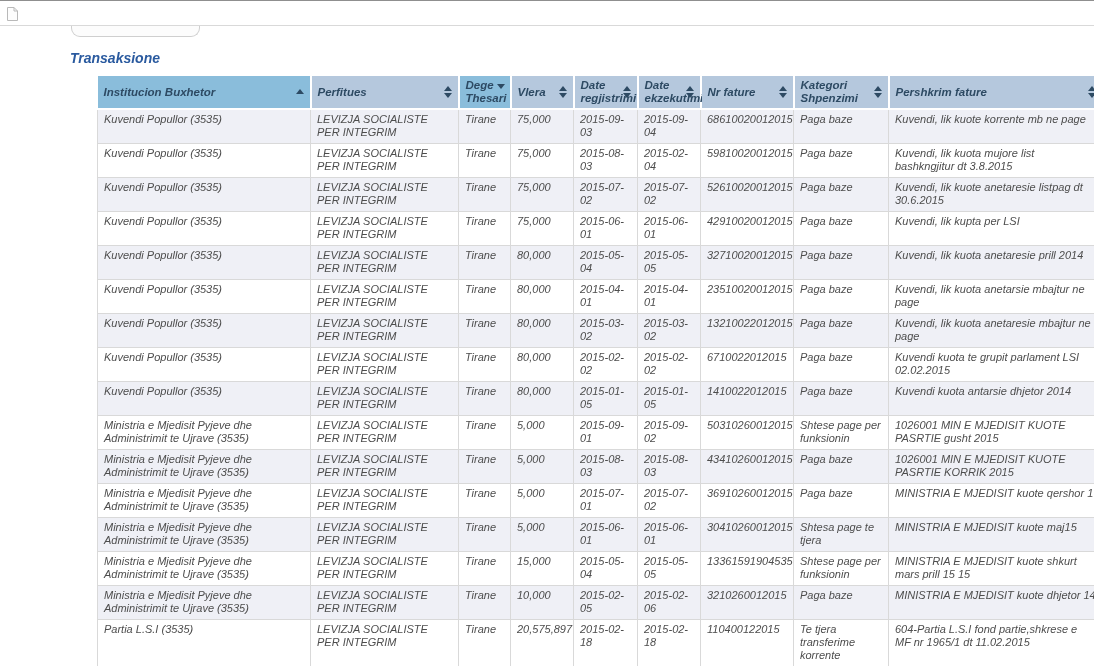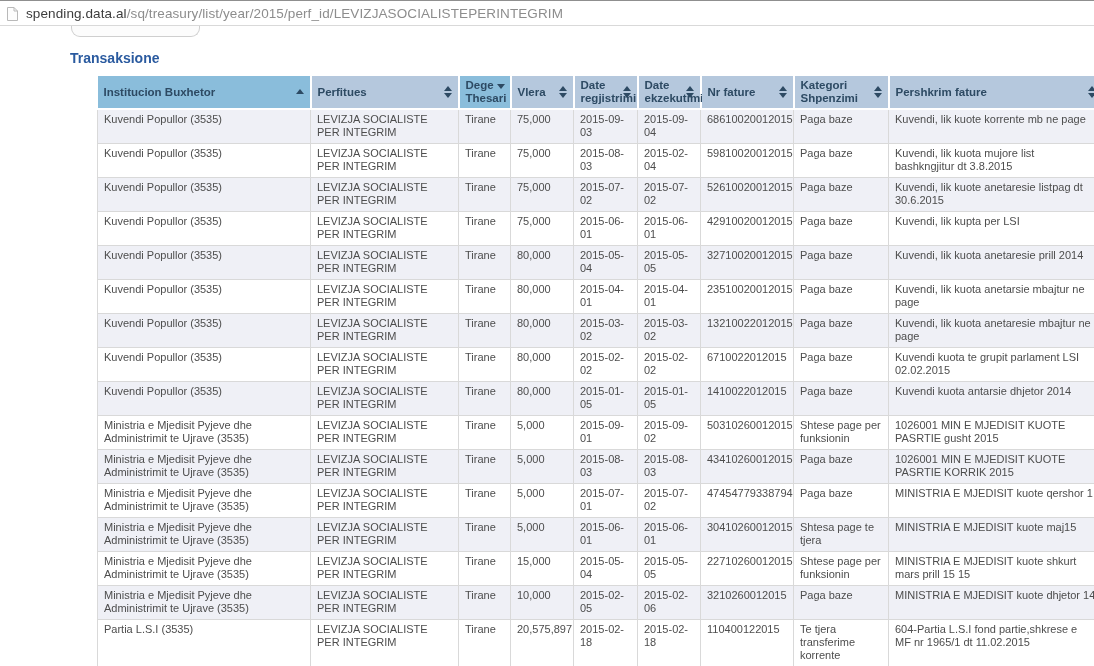--- a/index.html
+++ b/index.html
@@ -18,21 +18,21 @@
     background: #ffffff;
     display: flex; align-items: center;
     padding-left: 6px;
     white-space: nowrap;
   }
   .page-icon { display: inline-flex; margin-top: 1px; }
   .url { font-size: 13.5px; color: #3c3c3c; margin-left: 7px; letter-spacing: 0.1px; }
   .url .path { color: #8d8d8d; }
 
   
-  .content { position: relative; width: 1003px; height: 639px; }
+  .content { position: relative; width: 1003px; height: 639px; font-style: italic; }
 
   .tab-remnant {
     position: absolute; left: 71px; top: 0px;
     width: 129px; height: 11px;
     border: 1px solid #cfcfcf; border-top: none;
     border-radius: 0 0 9px 9px;
     background: #fcfcfc;
   }
 
   .page-title {
@@ -87,21 +87,20 @@
 </head>
 <body>
 
 <div class="browser-bar">
   <span class="page-icon">
     <svg width="13" height="16" viewBox="0 0 13 16">
       <path d="M1.5 1.5 h6.5 l3.5 3.5 v9.5 h-10 z" fill="#fdfdfd" stroke="#b9b9b9" stroke-width="1"></path>
       <path d="M8 1.5 v3.5 h3.5" fill="none" stroke="#b9b9b9" stroke-width="1"></path>
     </svg>
   </span>
-  <span class="url"><span>spending.data.al</span><span class="path">/sq/treasury/list/year/2015/perf_id/LEVIZJASOCIALISTEPERINTEGRIM</span></span>
 </div>
 
 <div class="content">
   <div class="tab-remnant"></div>
   <h2 class="page-title">Transaksione</h2>
 
   <div class="tbl-wrap">
     <table>
       <colgroup id="colgroup">
           <col style="width: 213px;">
@@ -249,21 +248,21 @@
             <td>Paga baze</td>
             <td>1026001 MIN E MJEDISIT KUOTE PASRTIE KORRIK 2015</td>
           </tr>
           <tr>
             <td>Ministria e Mjedisit Pyjeve dhe Administrimit te Ujrave (3535)</td>
             <td>LEVIZJA SOCIALISTE PER INTEGRIM</td>
             <td>Tirane</td>
             <td>5,000</td>
             <td>2015-07-01</td>
             <td>2015-07-02</td>
-            <td>47454779338794</td>
+            <td>36910260012015</td>
             <td>Paga baze</td>
             <td>MINISTRIA E MJEDISIT kuote qershor 1</td>
           </tr>
           <tr class="alt">
             <td>Ministria e Mjedisit Pyjeve dhe Administrimit te Ujrave (3535)</td>
             <td>LEVIZJA SOCIALISTE PER INTEGRIM</td>
             <td>Tirane</td>
             <td>5,000</td>
             <td>2015-06-01</td>
             <td>2015-06-01</td>
@@ -271,21 +270,21 @@
             <td>Shtesa page te tjera</td>
             <td>MINISTRIA E MJEDISIT kuote maj15</td>
           </tr>
           <tr>
             <td>Ministria e Mjedisit Pyjeve dhe Administrimit te Ujrave (3535)</td>
             <td>LEVIZJA SOCIALISTE PER INTEGRIM</td>
             <td>Tirane</td>
             <td>15,000</td>
             <td>2015-05-04</td>
             <td>2015-05-05</td>
-            <td>22710260012015</td>
+            <td>13361591904535</td>
             <td>Shtese page per funksionin</td>
             <td>MINISTRIA E MJEDISIT kuote shkurt mars prill 15 15</td>
           </tr>
           <tr class="alt">
             <td>Ministria e Mjedisit Pyjeve dhe Administrimit te Ujrave (3535)</td>
             <td>LEVIZJA SOCIALISTE PER INTEGRIM</td>
             <td>Tirane</td>
             <td>10,000</td>
             <td>2015-02-05</td>
             <td>2015-02-06</td>

